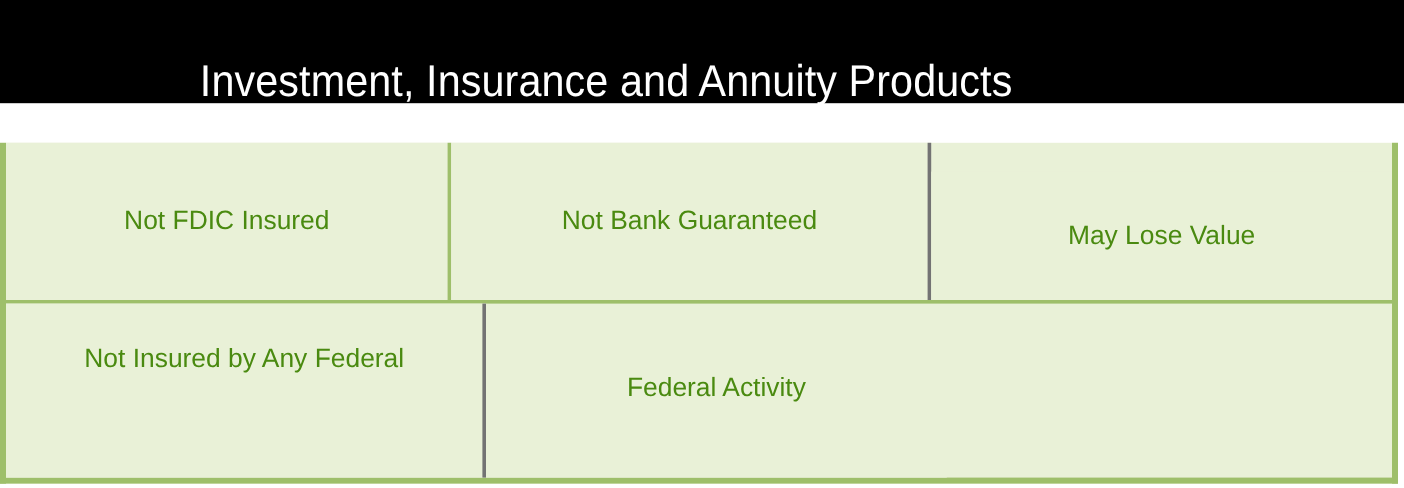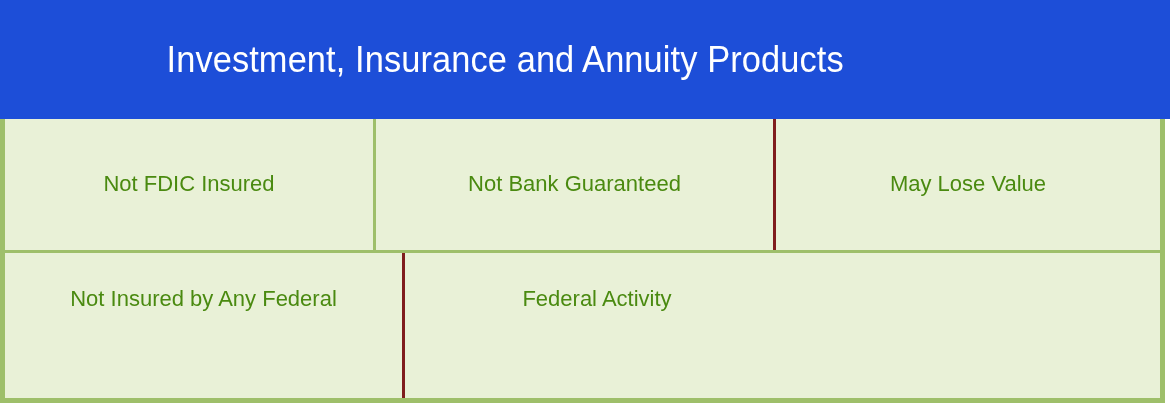--- a/index.html
+++ b/index.html
@@ -21,24 +21,24 @@
     box-sizing: border-box;
     background: #ffffff;
   }
 
   
   .panel-header {
     position: absolute;
     left: 0;
     top: 0;
     width: 1170px;
-    height: 119px;
-    background: #1d4ed8;
+    height: 86px;
+    background: #000000;
     display: flex;
-    align-items: center;
+    align-items: flex-end;
     justify-content: center;
   }
   .panel-header-title {
     color: #ffffff;
     font-size: 37px;
     line-height: 1;
     font-weight: 400;
     letter-spacing: 0.1px;
     transform: scaleX(0.93);
     transform-origin: center center;
@@ -81,22 +81,22 @@
     background: #E9F1D7;
     color: #4A8A10;
     font-size: 22px;
     line-height: 30px;
     text-align: left;
     display: flex;
     justify-content: center;
     padding: 0 10px;
   }
   .table-cell.col-1 { width: 371px; border-right: 3px solid #9EBF6A; }
-  .table-cell.col-2 { width: 400px; border-right: 3px solid #7f1d1d; }
-  .table-cell.col-3 { width: 384px; }
+  .table-cell.col-2 { width: 400px; border-right: 3px solid #737373; }
+  .table-cell.col-3 { width: 384px; margin-top: 24px; }
 
   
   .row-top .table-cell { align-items: center; }
   .row-bottom .table-cell { align-items: flex-start; padding-top: 31px; }
 
   .cell-text {
     display: block;
     max-width: 100%;
   }
   .cell-text .line { display: block; }

